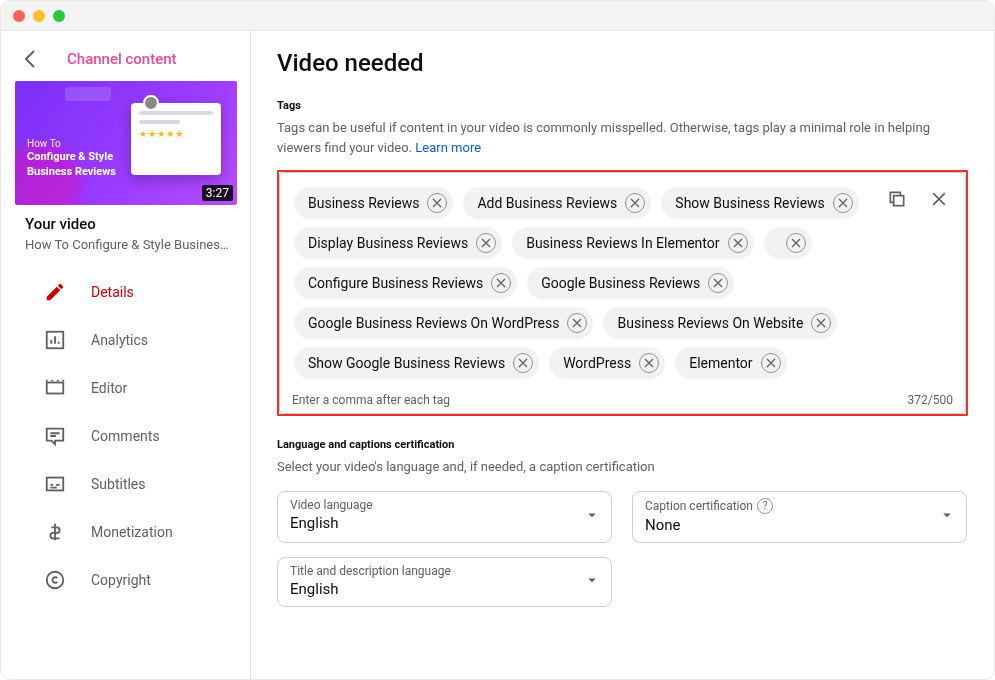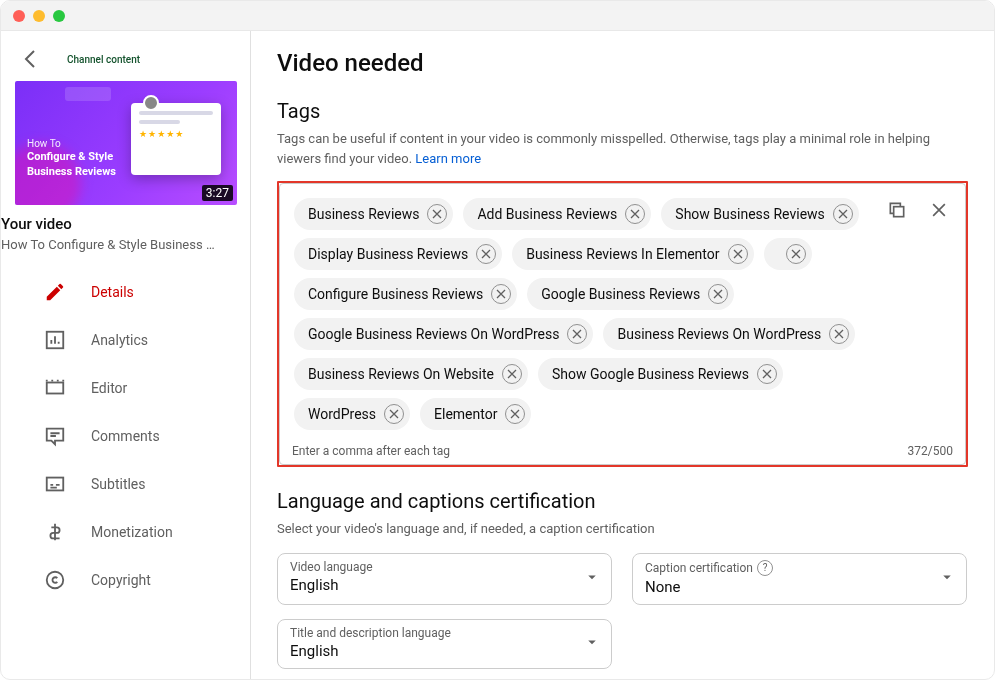--- a/index.html
+++ b/index.html
@@ -13,51 +13,51 @@
   .tldot.yellow { background: #febc2e; }
   .tldot.green { background: #28c840; }
 
   .body { flex: 1; display: flex; min-height: 0; }
 
   
   .sidebar { width: 250px; border-right: 1px solid #e0e0e0; display: flex; flex-direction: column; }
 
   .sb-header { display: flex; align-items: center; gap: 24px; padding: 16px 18px 10px 18px; }
   .sb-back { width: 24px; height: 24px; display: flex; align-items: center; justify-content: center; color: #606060; cursor: pointer; }
-  .sb-header-title { font-size: 10px; font-weight: 500; color: #14532d; }
+  .sb-header-title { font-size: 15px; font-weight: 500; color: #ec4899; }
 
   .thumb-wrap { padding: 0 14px 10px 14px; }
   .thumb { position: relative; width: 222px; height: 124px; border-radius: 2px; overflow: hidden; background: linear-gradient(130deg, #7b2ff7 0%, #9b3dff 60%, #b84dff 100%); }
   .thumb .deco1 { position: absolute; top: 6px; left: 50px; width: 46px; height: 14px; background: rgba(255,255,255,0.15); border-radius: 3px; }
   .thumb .deco2 { position: absolute; bottom: -18px; left: -14px; width: 80px; height: 80px; background: rgba(255,0,150,0.35); border-radius: 50%; filter: blur(6px); }
   .thumb .card { position: absolute; top: 22px; right: 16px; width: 90px; height: 72px; background: #fff; border-radius: 4px; box-shadow: 0 4px 14px rgba(0,0,0,0.28); padding: 8px; }
   .thumb .card .av { width: 16px; height: 16px; border-radius: 50%; background: #888; position: absolute; top: -8px; left: 12px; border: 2px solid #fff; }
   .thumb .card .ln { height: 4px; background: #d8d8e6; border-radius: 2px; margin-bottom: 5px; }
   .thumb .card .ln.s { width: 55%; }
   .thumb .card .stars { letter-spacing: 1px; color: #ffb400; font-size: 9px; }
   .thumb .txt { position: absolute; left: 12px; bottom: 26px; color: #fff; font-size: 11px; line-height: 1.3; }
   .thumb .txt .t1 { font-weight: 400; font-size: 10px; opacity: .9; }
   .thumb .txt .t2 { font-weight: 700; }
   .thumb .dur { position: absolute; right: 4px; bottom: 4px; background: rgba(0,0,0,0.85); color: #fff; font-size: 12px; padding: 1px 4px; border-radius: 2px; }
 
-  .yv-block { padding: 0 16px 10px 0; }
+  .yv-block { padding: 0 16px 10px 24px; }
   .yv-label { font-size: 15px; font-weight: 500; color: #0d0d0d; margin-bottom: 4px; }
   .yv-title { font-size: 13px; color: #606060; white-space: nowrap; overflow: hidden; text-overflow: ellipsis; }
 
   .sb-nav { margin-top: 6px; margin-left: 18px; }
   .sb-item { display: flex; align-items: center; gap: 24px; padding: 0 24px; height: 48px; font-size: 14px; color: #606060; cursor: pointer; }
   .sb-item .ic { width: 24px; height: 24px; display: flex; align-items: center; justify-content: center; color: #606060; }
   .sb-item.active { color: #cc0000; }
   .sb-item.active .ic { color: #cc0000; }
 
   
   .main { flex: 1; overflow-y: auto; padding: 18px 26px 26px 26px; }
   .page-title { font-size: 24px; font-weight: 500; color: #0d0d0d; margin-bottom: 22px; }
 
-  .section-head { font-size: 20px; font-weight: 400; color: #0d0d0d; margin-bottom: 6px; }
+  .section-head { font-size: 11px; font-weight: 700; color: #0d0d0d; margin-bottom: 6px; }
   .section-desc { font-size: 13px; color: #606060; line-height: 1.55; margin-bottom: 12px; }
   .link { color: #065fd4; cursor: pointer; }
 
   .highlight-frame { border: 2px solid #e33629; padding: 0; margin: 0 0 22px 0; border-radius: 1px; }
 
   .tags-box { border: 1px solid #ccc; border-radius: 4px; position: relative; }
   .tags-area { padding: 14px 64px 12px 14px; display: flex; flex-wrap: wrap; gap: 8px 10px; position: relative; }
   .tag { display: inline-flex; align-items: center; background: #f2f2f2; border-radius: 16px; padding: 0 6px 0 14px; height: 32px; font-size: 14px; color: #0d0d0d; }
   .tag .rm { width: 20px; height: 20px; margin-left: 8px; border: 1px solid #909090; border-radius: 50%; display: flex; align-items: center; justify-content: center; cursor: pointer; }
   .tag .rm svg { width: 10px; height: 10px; }
@@ -264,28 +264,20 @@
               </span>
               <span class="tag">
                 <span>Google Business Reviews On WordPress</span>
                 <span class="rm">
                   <svg viewBox="0 0 10 10" stroke="#606060" stroke-width="1.3">
                     <path d="M1 1l8 8M9 1L1 9"></path>
                   </svg>
                 </span>
               </span>
               <span class="tag">
-                <span>Business Reviews On WordPress</span>
-                <span class="rm">
-                  <svg viewBox="0 0 10 10" stroke="#606060" stroke-width="1.3">
-                    <path d="M1 1l8 8M9 1L1 9"></path>
-                  </svg>
-                </span>
-              </span>
-              <span class="tag">
                 <span>Business Reviews On Website</span>
                 <span class="rm">
                   <svg viewBox="0 0 10 10" stroke="#606060" stroke-width="1.3">
                     <path d="M1 1l8 8M9 1L1 9"></path>
                   </svg>
                 </span>
               </span>
               <span class="tag">
                 <span>Show Google Business Reviews</span>
                 <span class="rm">

